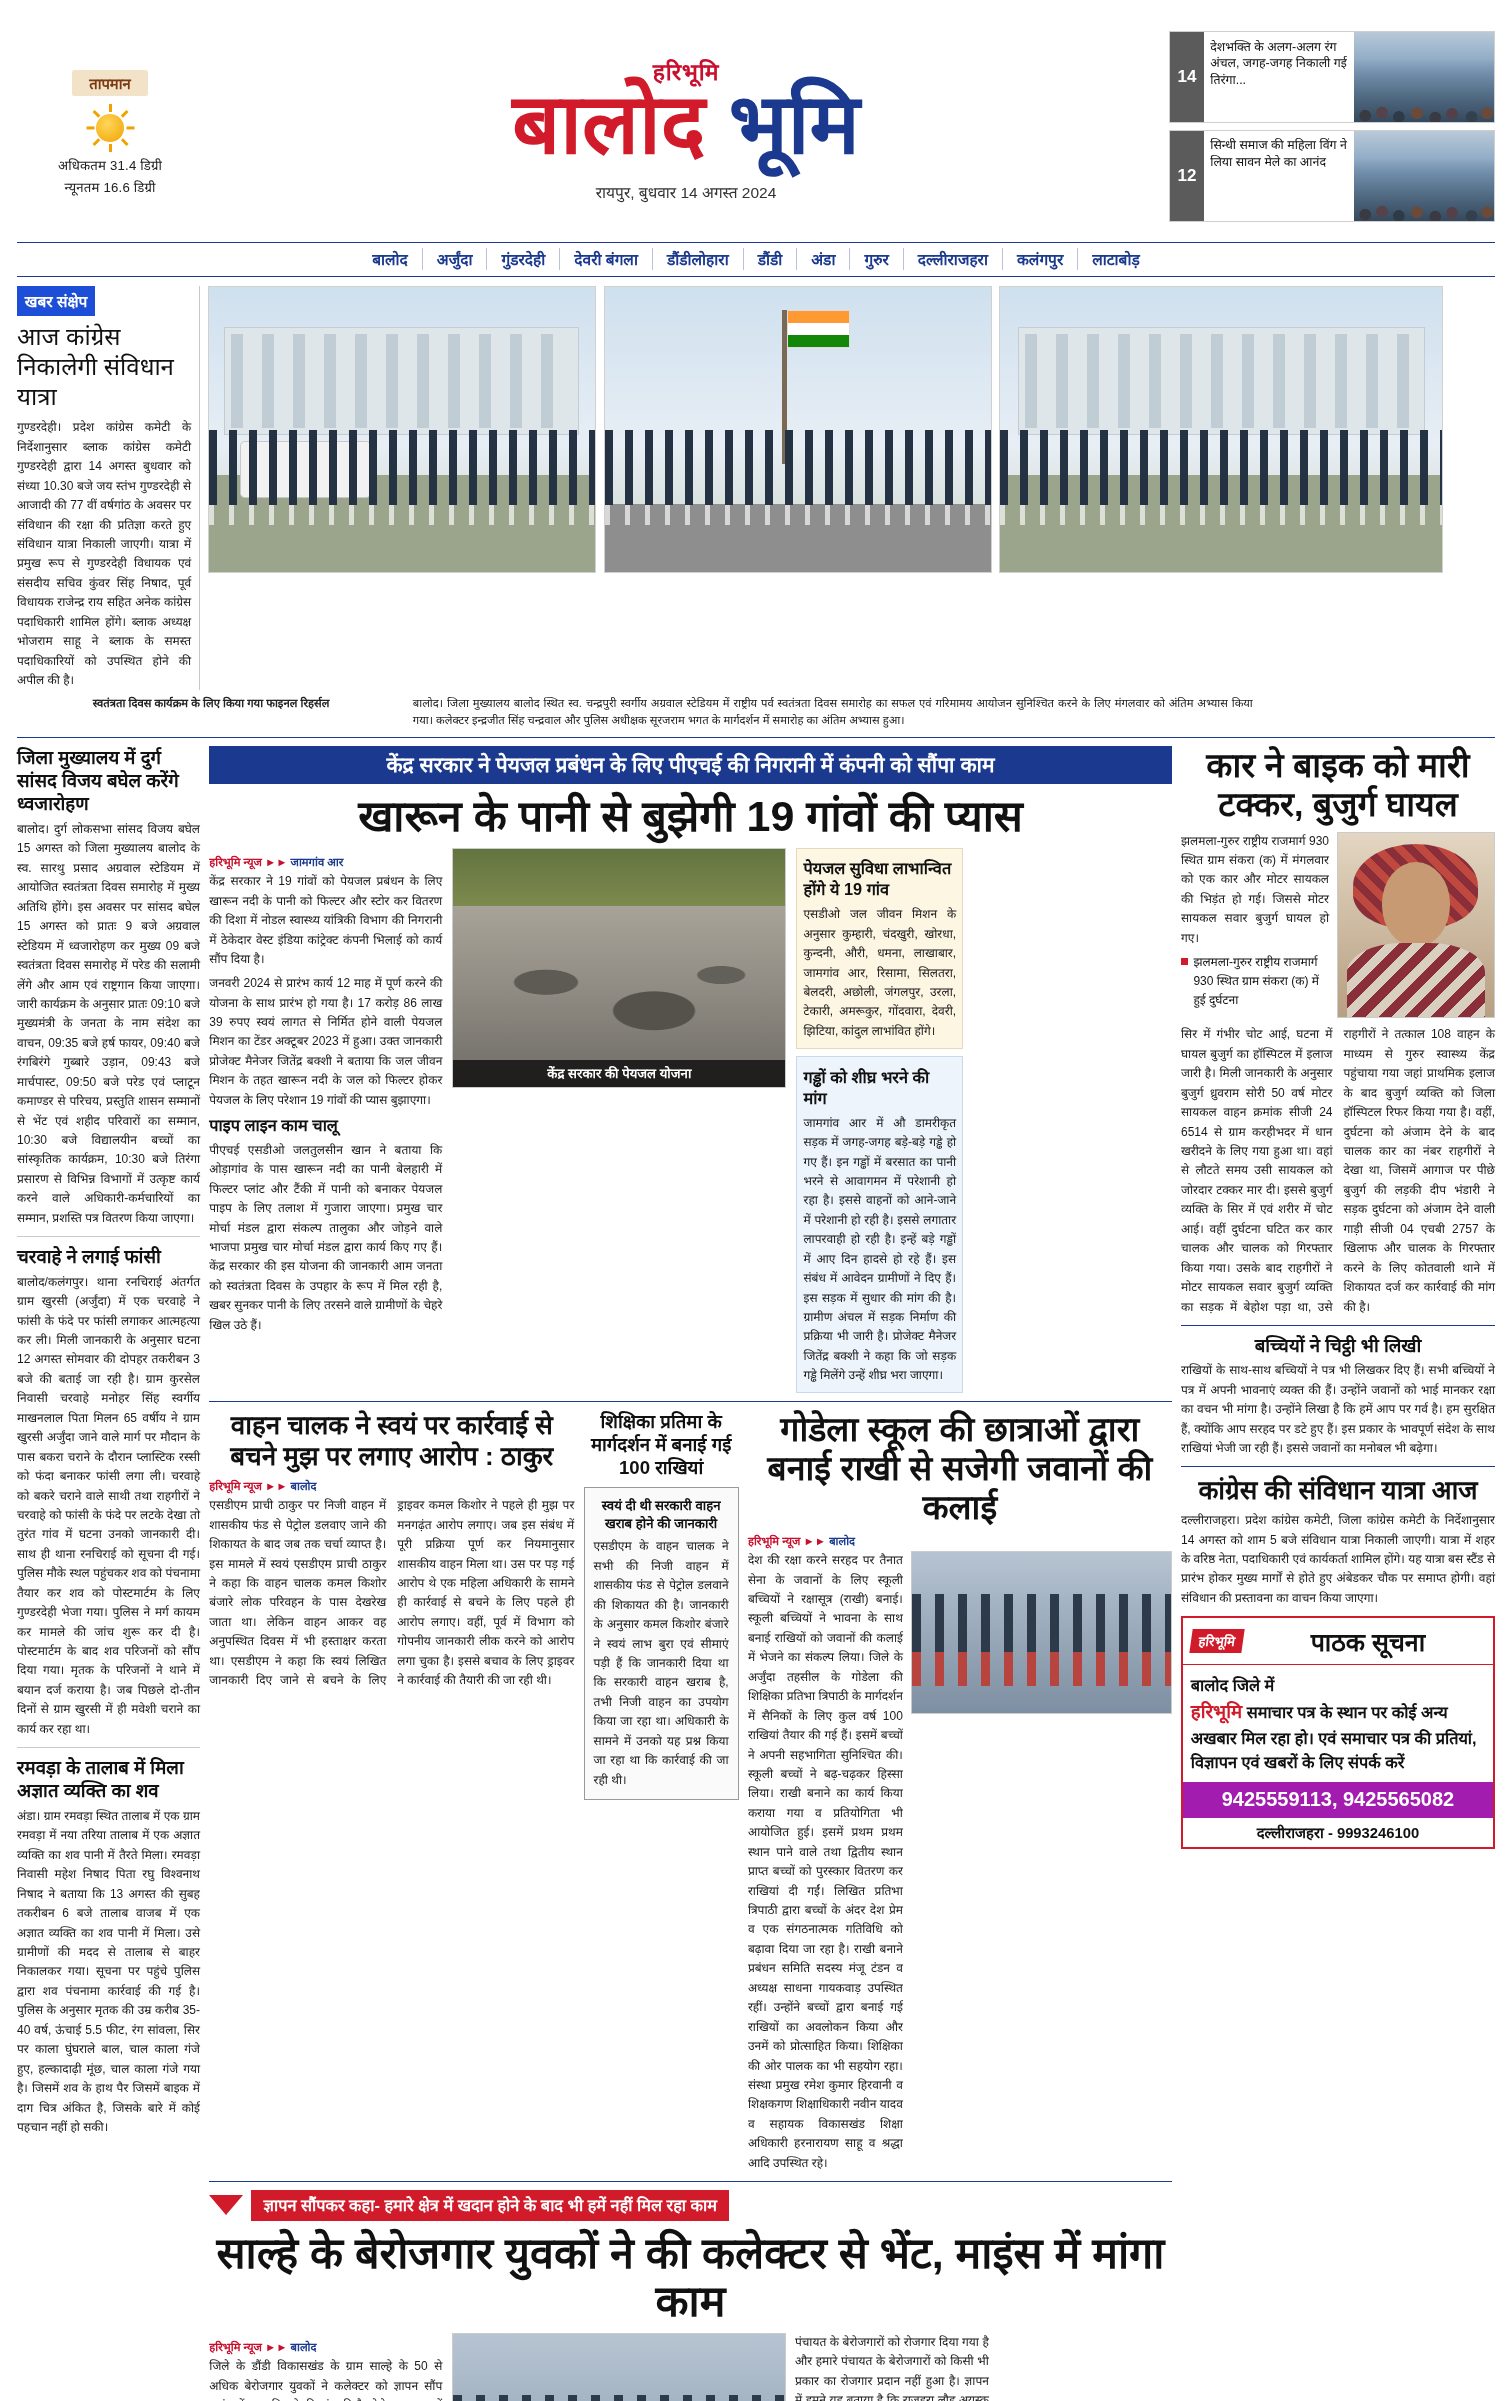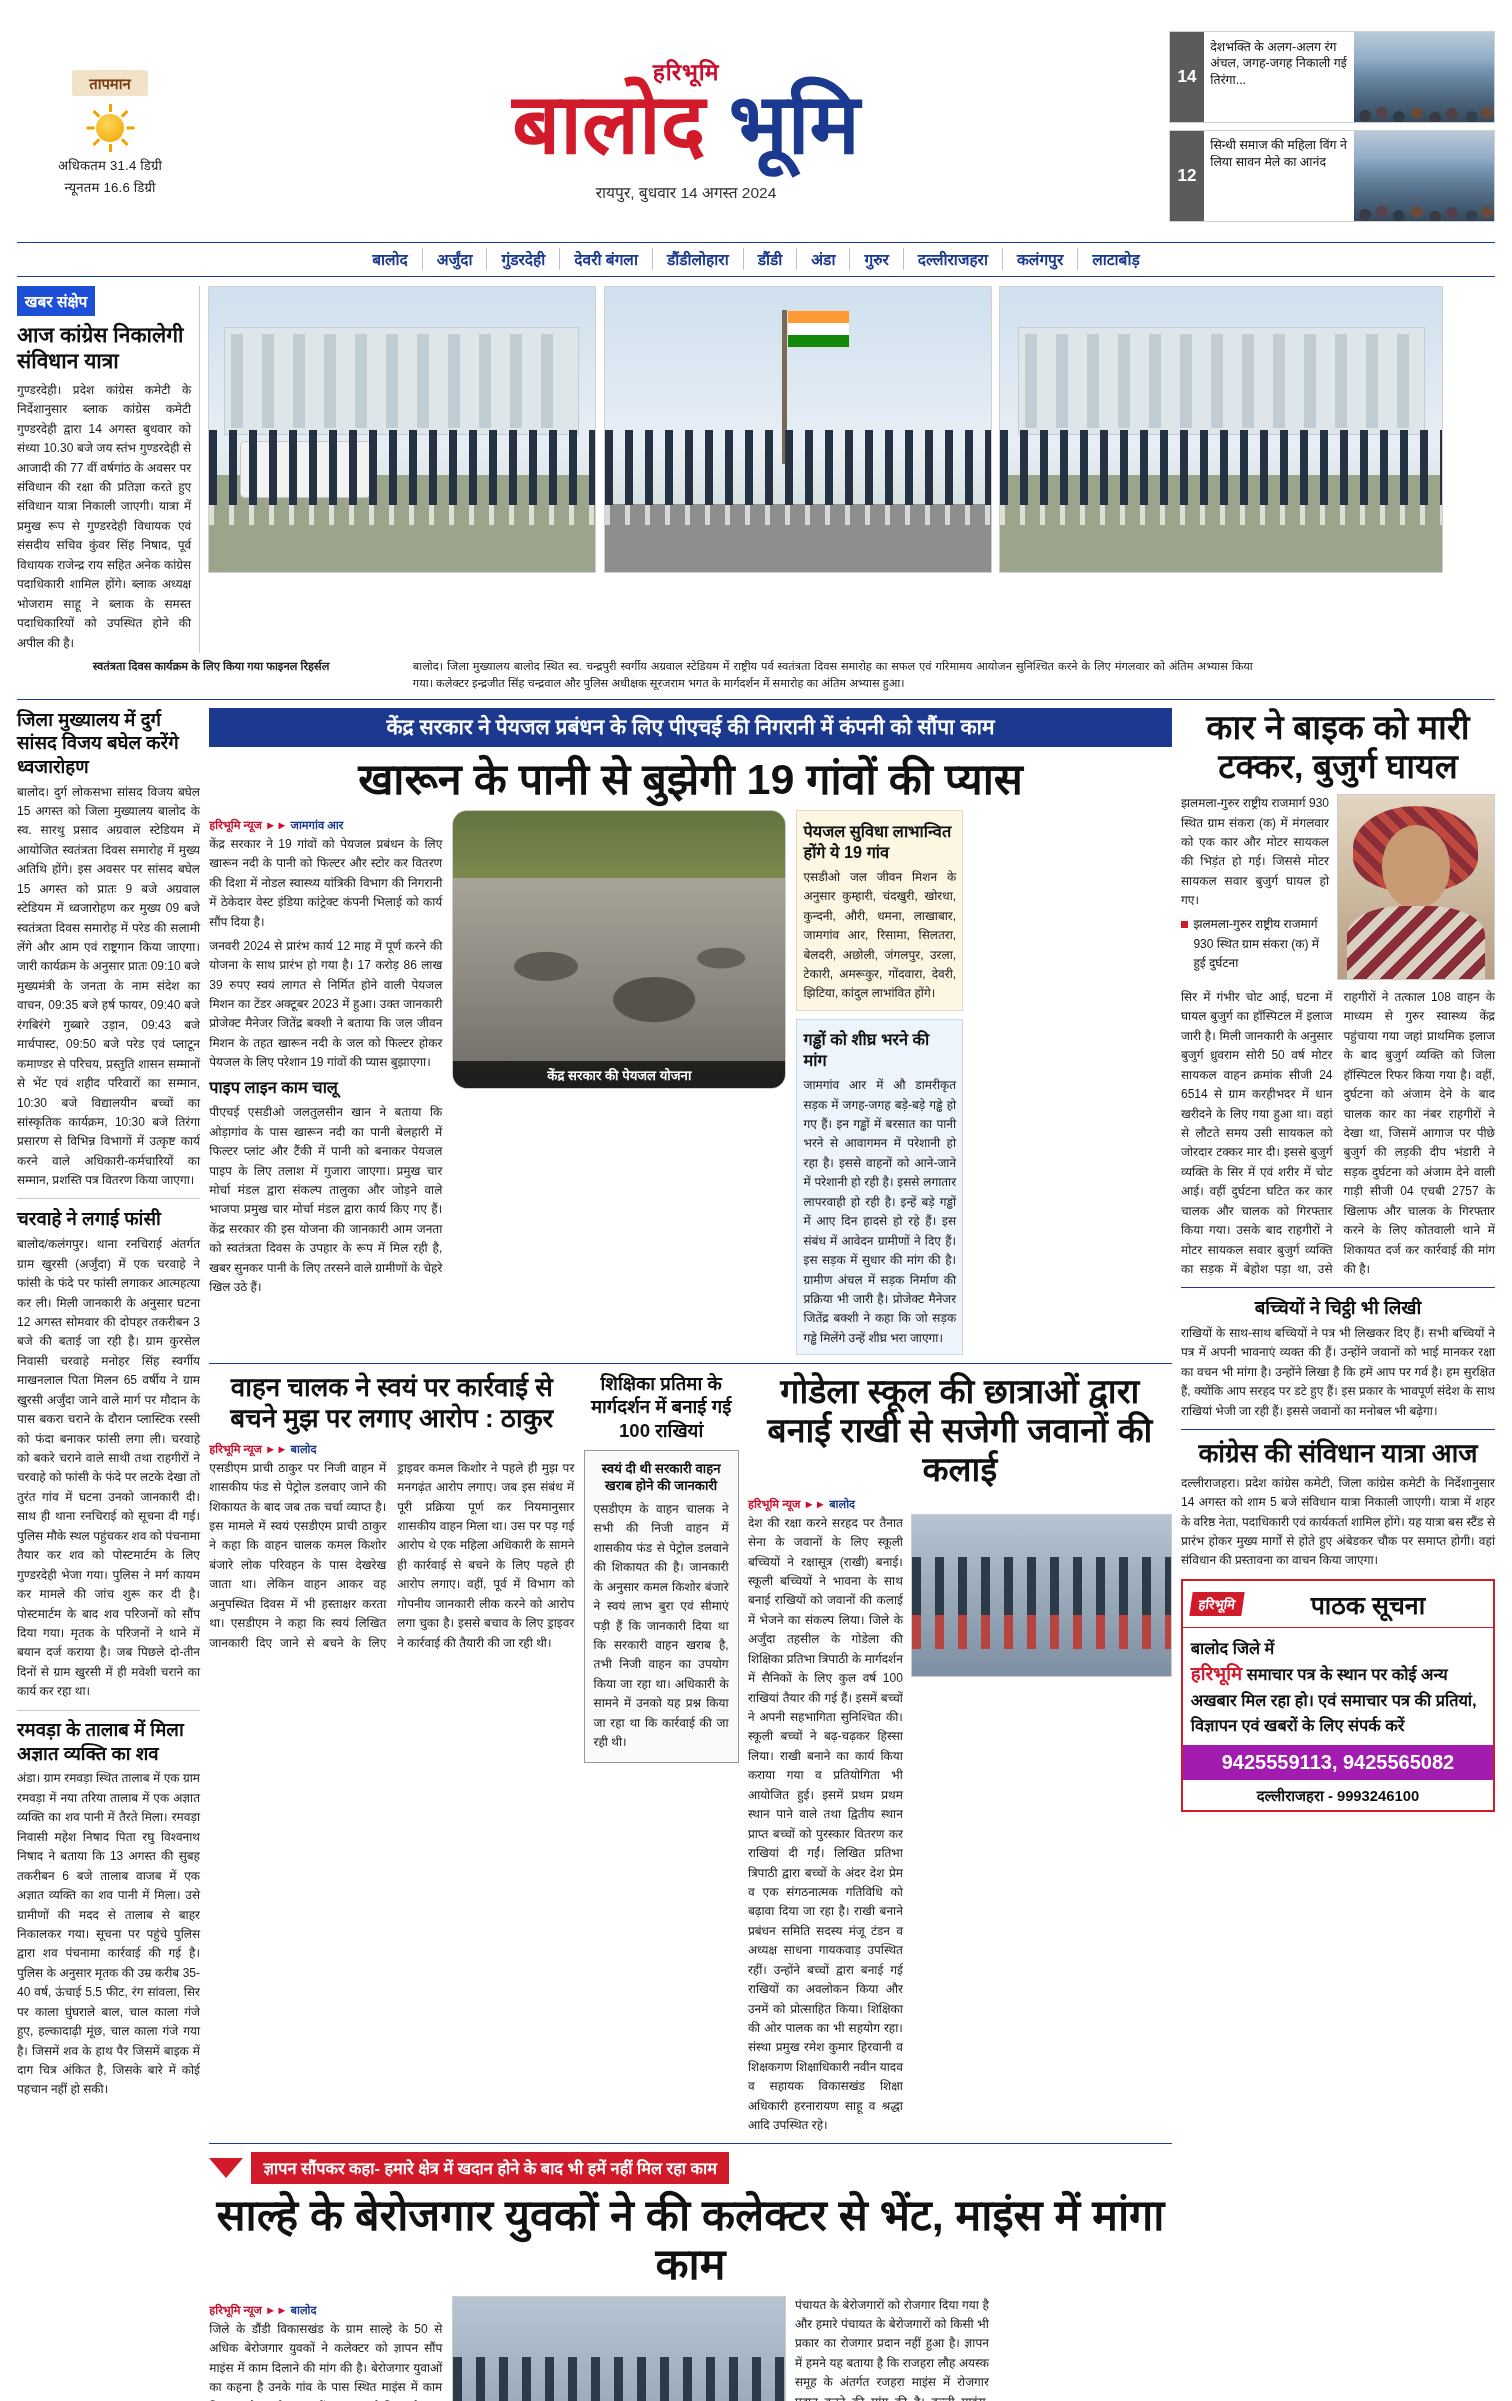--- a/index.html
+++ b/index.html
@@ -65,21 +65,21 @@
   .navinner span { padding:0 14px; border-right:0.8px solid #b9c2da; }
   .navinner span:last-child { border-right:none; }
 
   
   .topstrip { display:flex; margin-top:9.3px; gap:7.8px; }
   .khabar { width:183px; border-right:0.8px solid #c9c9c9; padding-right:7.8px; }
   .khabar-head {
     background:#1d4ed8; color:#fff; font-size:15.5px; font-weight:bold;
     padding:3.9px 7.8px; display:inline-block; margin-bottom:6.2px;
   }
-  .k-title { font-size:21px; font-weight:bold; line-height:1.25; color:#111; }
+  .k-title { font-size:24px; font-weight:normal; line-height:1.25; color:#111; }
   .k-body { font-size:12px; line-height:1.62; text-align:justify; margin-top:6.2px; color:#1a1a1a; }
 
   .photorow { flex:1; display:flex; gap:7.8px; }
   .photo { position:relative; border:0.8px solid #d0d0d0; background:#cfd9e4; overflow:hidden; }
   .p1 { width:388px; height:287px; }
   .p2 { width:388px; height:287px; }
   .p3 { width:444px; height:287px; }
 
   .ph-sky { position:absolute; inset:0; background:linear-gradient(180deg,#cfe0ee 0%, #e7eef5 55%, #cbd6c9 100%); }
   .ph-ground { position:absolute; left:0; right:0; bottom:0; height:34%; background:#9aa58c; }
@@ -327,21 +327,21 @@
             <span>►►</span>
             <span class="nm">जामगांव आर</span>
           </div>
           <div class="body">केंद्र सरकार ने 19 गांवों को पेयजल प्रबंधन के लिए खारून नदी के पानी को फिल्टर और स्टोर कर वितरण की दिशा में नोडल स्वास्थ्य यांत्रिकी विभाग की निगरानी में ठेकेदार वेस्ट इंडिया कांट्रेक्ट कंपनी भिलाई को कार्य सौंप दिया है।</div>
           <div class="body mt6">जनवरी 2024 से प्रारंभ कार्य 12 माह में पूर्ण करने की योजना के साथ प्रारंभ हो गया है। 17 करोड़ 86 लाख 39 रुपए स्वयं लागत से निर्मित होने वाली पेयजल मिशन का टेंडर अक्टूबर 2023 में हुआ। उक्त जानकारी प्रोजेक्ट मैनेजर जितेंद्र बक्शी ने बताया कि जल जीवन मिशन के तहत खारून नदी के जल को फिल्टर होकर पेयजल के लिए परेशान 19 गांवों की प्यास बुझाएगा।</div>
           <div class="subhead mt6">पाइप लाइन काम चालू</div>
           <div class="body">पीएचई एसडीओ जलतुलसीन खान ने बताया कि ओड़ागांव के पास खारून नदी का पानी बेलहारी में फिल्टर प्लांट और टैंकी में पानी को बनाकर पेयजल पाइप के लिए तलाश में गुजारा जाएगा। प्रमुख चार मोर्चा मंडल द्वारा संकल्प तालुका और जोड़ने वाले भाजपा प्रमुख चार मोर्चा मंडल द्वारा कार्य किए गए हैं। केंद्र सरकार की इस योजना की जानकारी आम जनता को स्वतंत्रता दिवस के उपहार के रूप में मिल रही है, खबर सुनकर पानी के लिए तरसने वाले ग्रामीणों के चेहरे खिल उठे हैं।</div>
         </div>
 
         <div style="width:334px;">
-          <div class="imgbox" style="height:279px;border-radius:15px;">
+          <div class="imgbox" style="height:240px;">
             <div class="road"></div>
               <div class="green-top"></div>
             <div class="img-cap">केंद्र सरकार की पेयजल योजना</div>
           </div>
         </div>
 
         <div style="width:167px;">
           <div class="side-tint">
             <div class="subhead">पेयजल सुविधा लाभान्वित होंगे ये 19 गांव</div>
             <div class="body">एसडीओ जल जीवन मिशन के अनुसार कुम्हारी, चंदखुरी, खोरधा, कुन्दनी, औरी, धमना, लाखाबार, जामगांव आर, रिसामा, सिलतरा, बेलदरी, अछोली, जंगलपुर, उरला, टेकारी, अमरूकुर, गोंदवारा, देवरी, झिटिया, कांदुल लाभांवित होंगे।</div>

